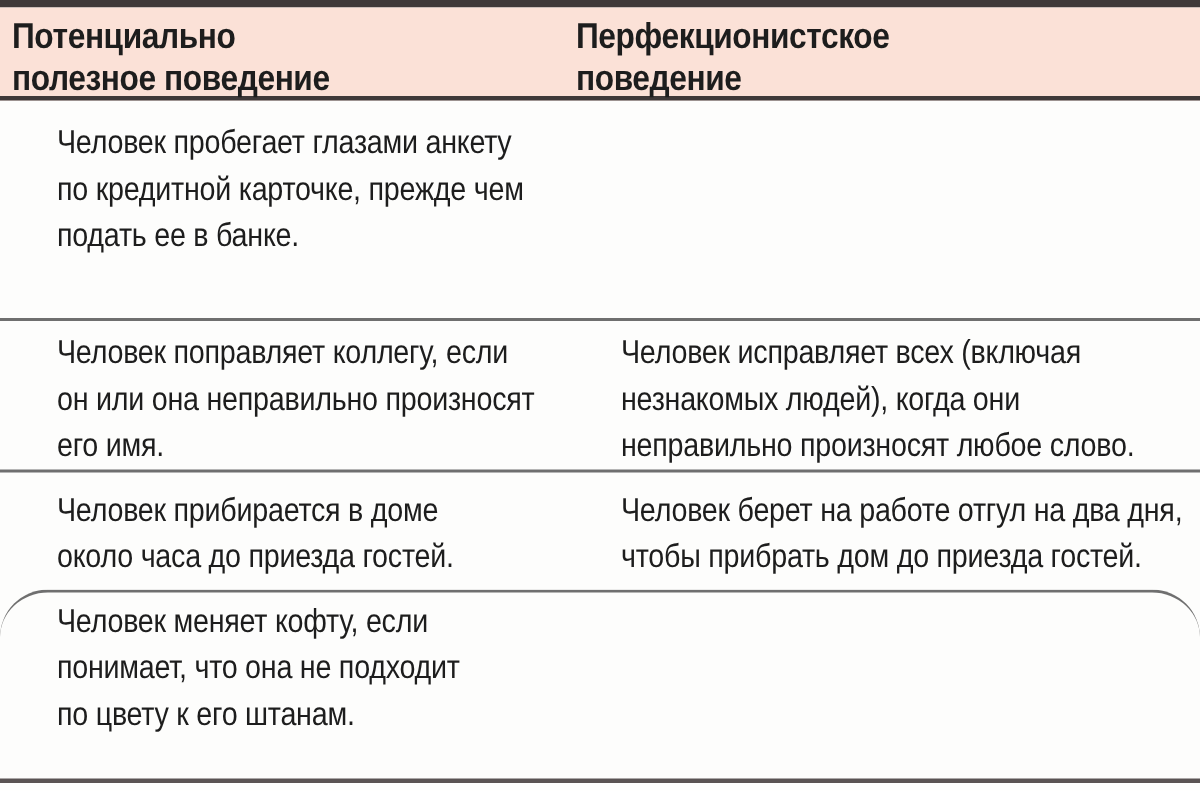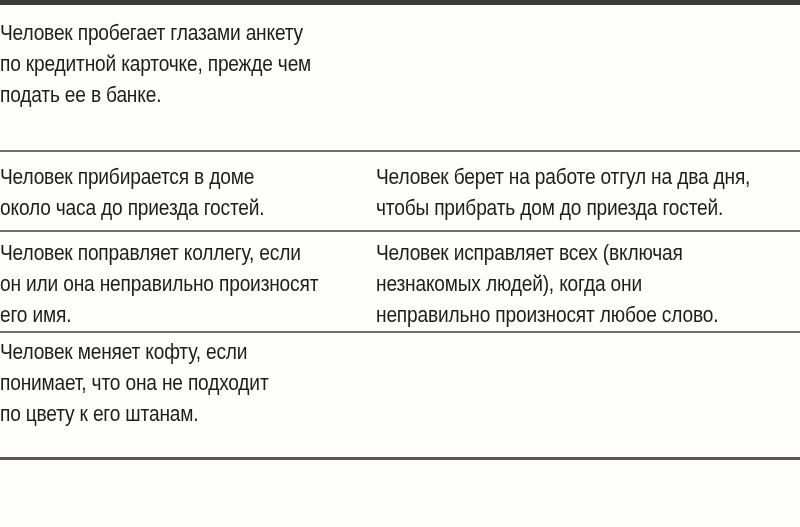--- a/index.html
+++ b/index.html
@@ -46,30 +46,31 @@
     display: grid;
     grid-template-columns: 376px 1fr;
     box-sizing: border-box;
   }
   .row + .row {
     border-top: 2px solid var(--divider-color, #6f6f6f);
   }
   .row-1 { height: 145px; }
   .row-2 { height: 101px; }
   .row-3 { height: 80px; }
-  .row-4 { height: 126px; }
+  .row-4 { height: 126px; border-radius: 32px; }
   .row-1 .cell { padding-top: 12px; }
   .row-2 .cell { padding-top: 5px; }
   .row-3 .cell { padding-top: 9px; }
   .row-4 .cell { padding-top: 3px; }
   .cell {
     box-sizing: border-box;
-    padding-left: 0;
+    padding-left: 22px;
     padding-right: 2px;
     overflow: hidden;
+    margin-left: 16px;
   }
   .cell-text {
     font-size: 22px;
     line-height: 31px;
     letter-spacing: -0.2px;
     white-space: pre;
     transform: scaleX(0.87);
     transform-origin: left top;
   }
   
@@ -79,53 +80,63 @@
     margin-top: 0px;
   }
 </style>
 </head>
 <body>
 
 <div id="page" style="--page-bg: #fdfdfc; --header-bg: #fbe1d7; --bar-color: #3f3939; --divider-color: #6f6f6f; --divider-dark: #5a5353; --text-color: #1d1d1d;">
 
   <div class="top-bar"></div>
 
+  <div class="header-band">
+    <div class="header-cell">
+      <div class="header-text">Потенциально
+полезное поведение</div>
+    </div>
+    <div class="header-cell">
+      <div class="header-text">Перфекционистское
+поведение</div>
+    </div>
+  </div>
 
   <div class="row row-1">
     <div class="cell">
       <div class="cell-text">Человек пробегает глазами анкету
 по кредитной карточке, прежде чем
 подать ее в банке.</div>
-    </div>
-  </div>
-
-  <div class="row row-3">
-    <div class="cell">
-      <div class="cell-text">Человек прибирается в доме
-около часа до приезда гостей.</div>
-    </div>
-    <div class="cell">
-      <div class="cell-text">Человек берет на работе отгул на два дня,
-чтобы прибрать дом до приезда гостей.</div>
     </div>
   </div>
 
   <div class="row row-2">
     <div class="cell">
       <div class="cell-text">Человек поправляет коллегу, если
 он или она неправильно произносят
 его имя.</div>
     </div>
     <div class="cell">
       <div class="cell-text">Человек исправляет всех (включая
 незнакомых людей), когда они
 неправильно произносят любое слово.</div>
     </div>
   </div>
 
+  <div class="row row-3">
+    <div class="cell">
+      <div class="cell-text">Человек прибирается в доме
+около часа до приезда гостей.</div>
+    </div>
+    <div class="cell">
+      <div class="cell-text">Человек берет на работе отгул на два дня,
+чтобы прибрать дом до приезда гостей.</div>
+    </div>
+  </div>
+
   <div class="row row-4">
     <div class="cell">
       <div class="cell-text">Человек меняет кофту, если
 понимает, что она не подходит
 по цвету к его штанам.</div>
     </div>
   </div>
 
   <div class="bottom-bar"></div>
 

